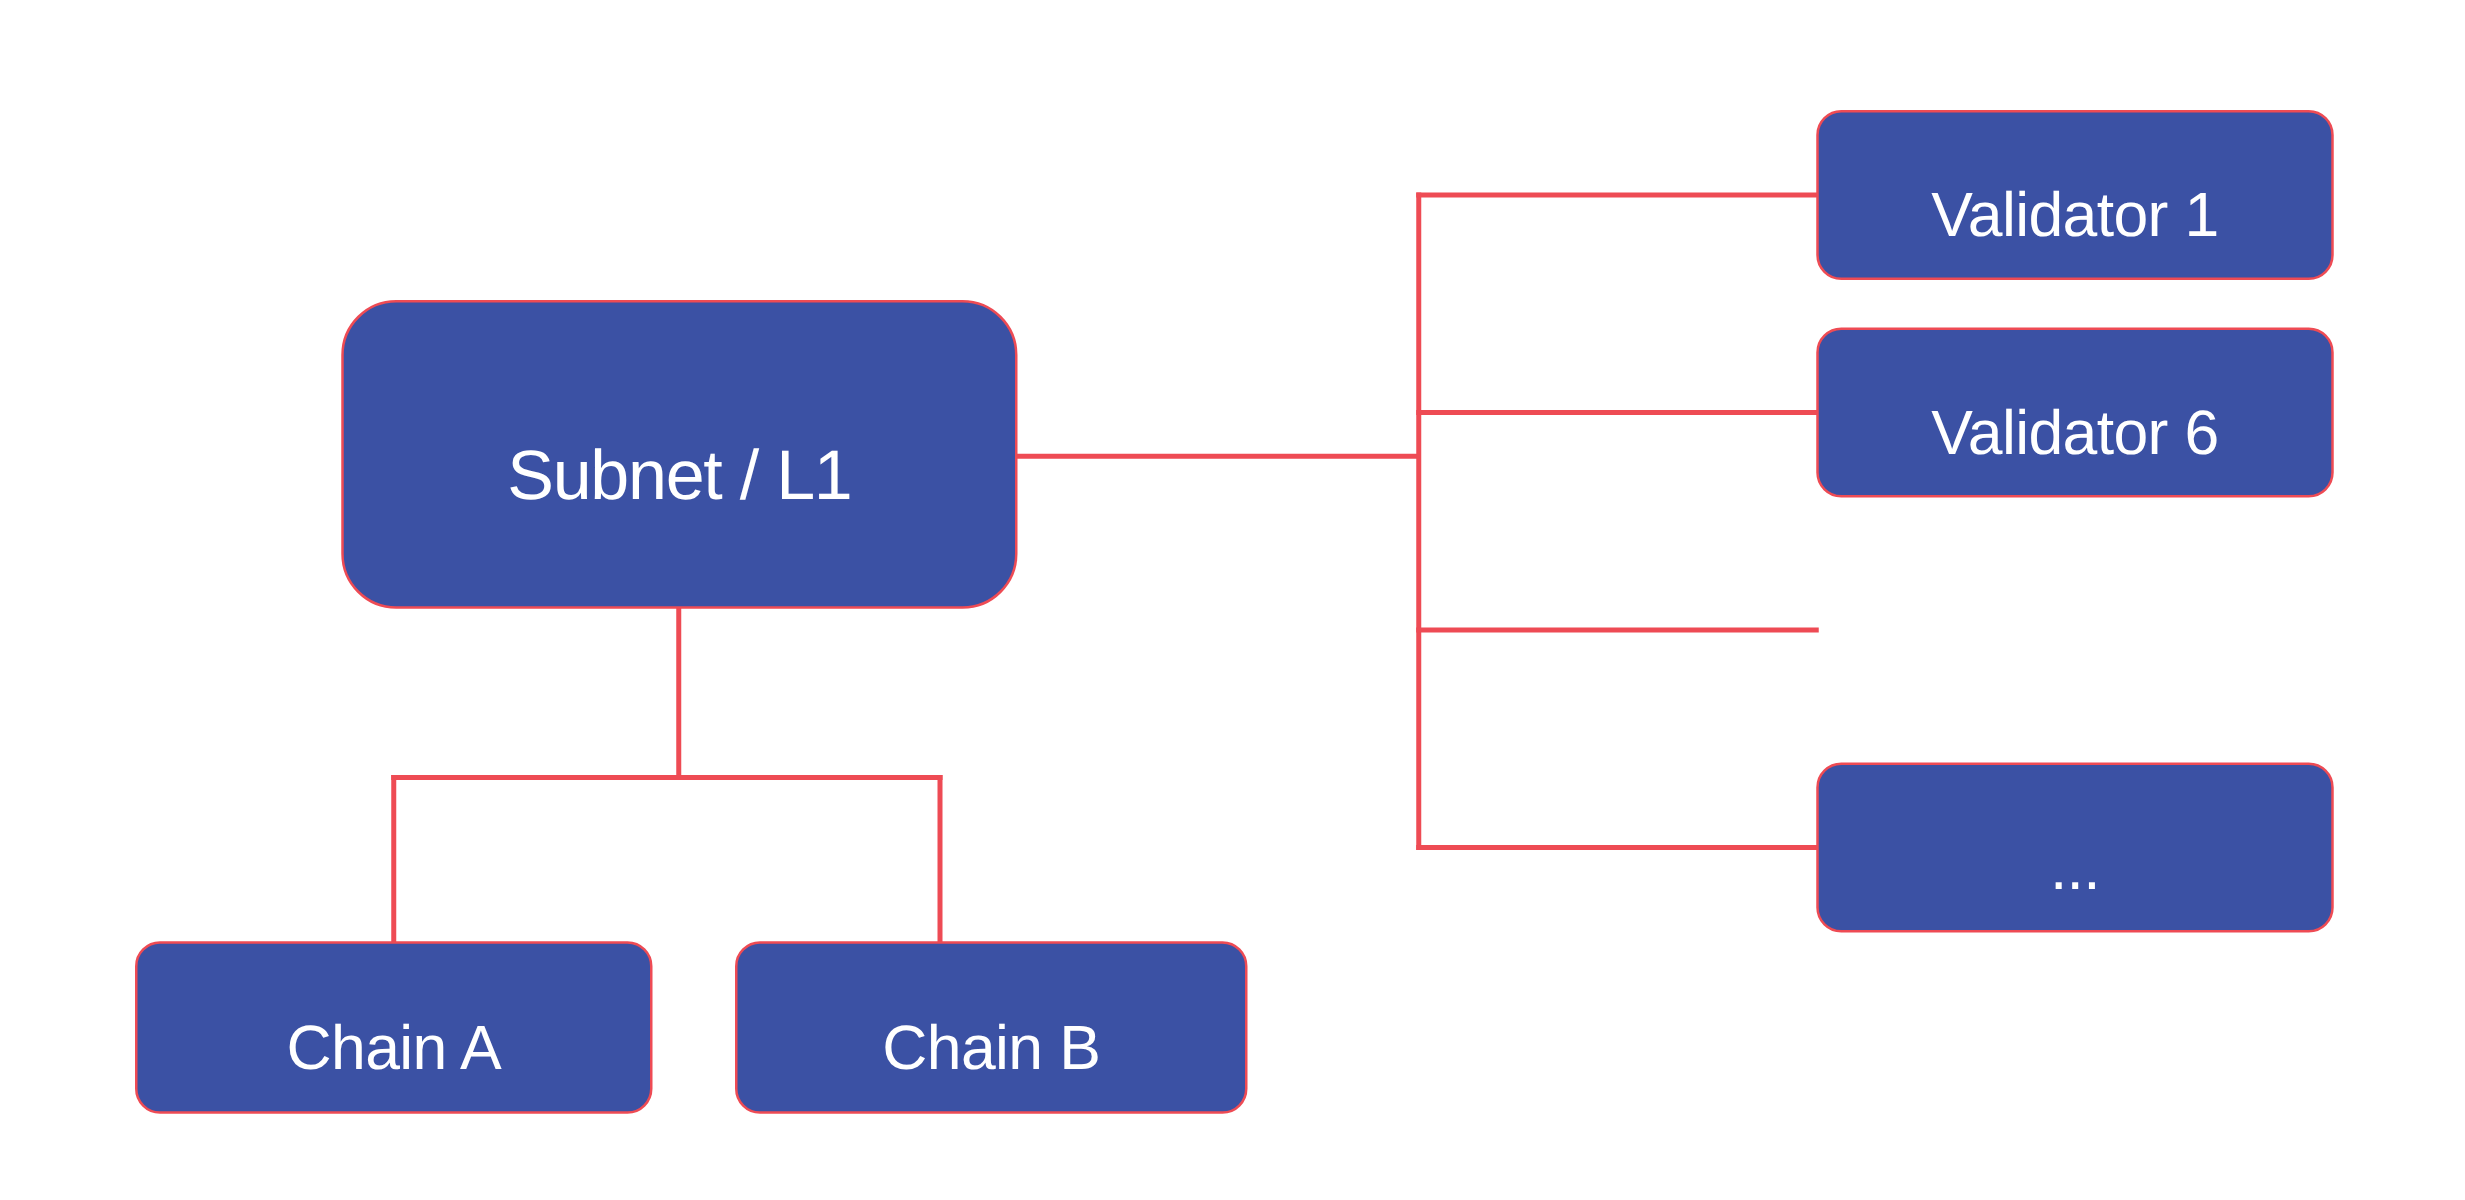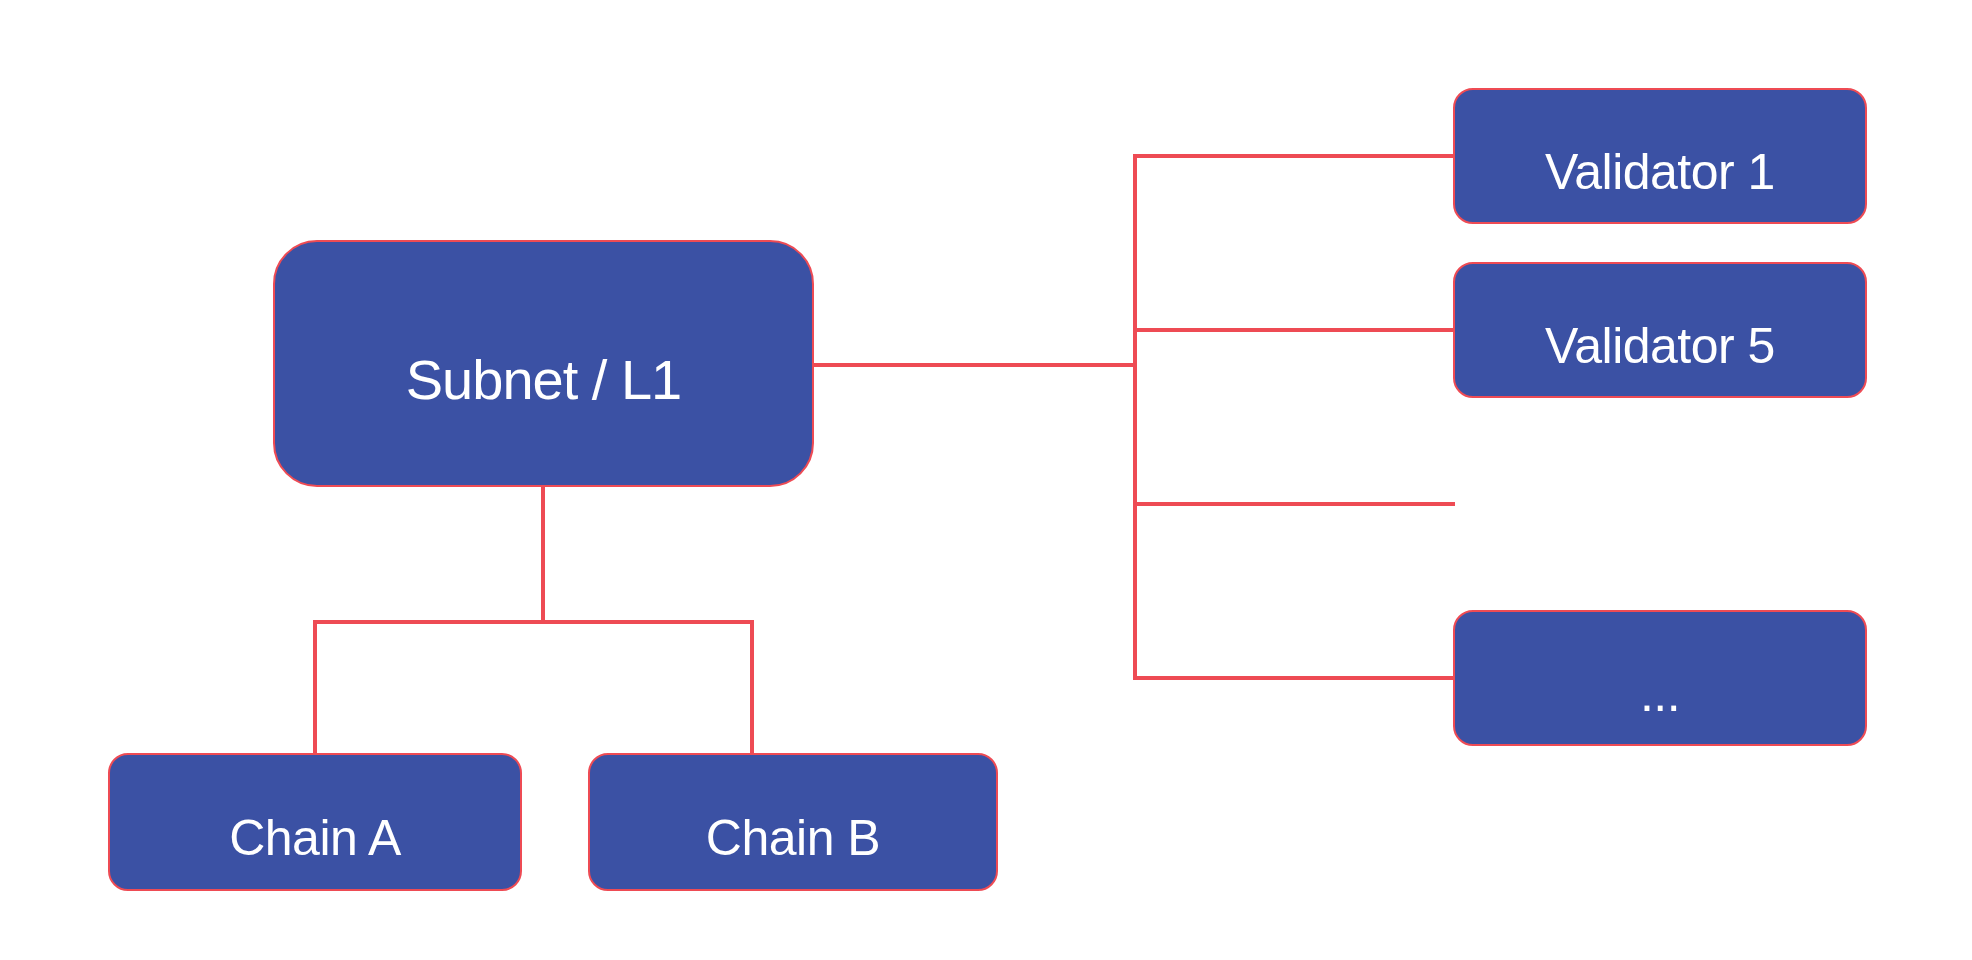--- a/index.html
+++ b/index.html
@@ -96,21 +96,21 @@
 
   <div class="node chain-b">
     <span class="node-label">Chain B</span>
   </div>
 
   <div class="node validator validator-1">
     <span class="node-label">Validator 1</span>
   </div>
 
   <div class="node validator validator-2">
-    <span class="node-label">Validator 5</span>
+    <span class="node-label">Validator 6</span>
   </div>
 
 
   <div class="node validator validator-4">
     <span class="node-label">...</span>
   </div>
 
 </div>
 
 </body></html>

